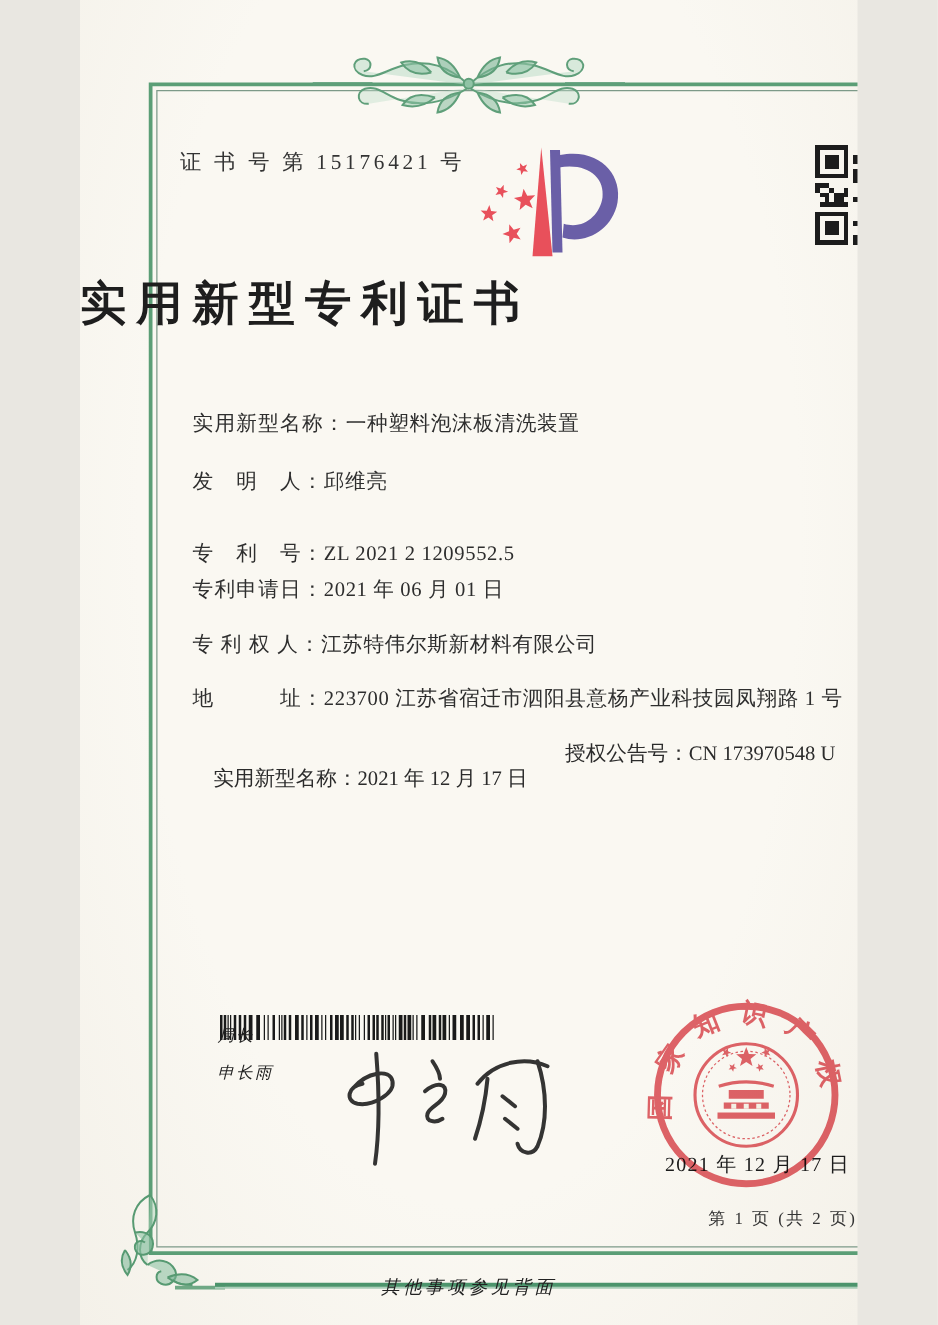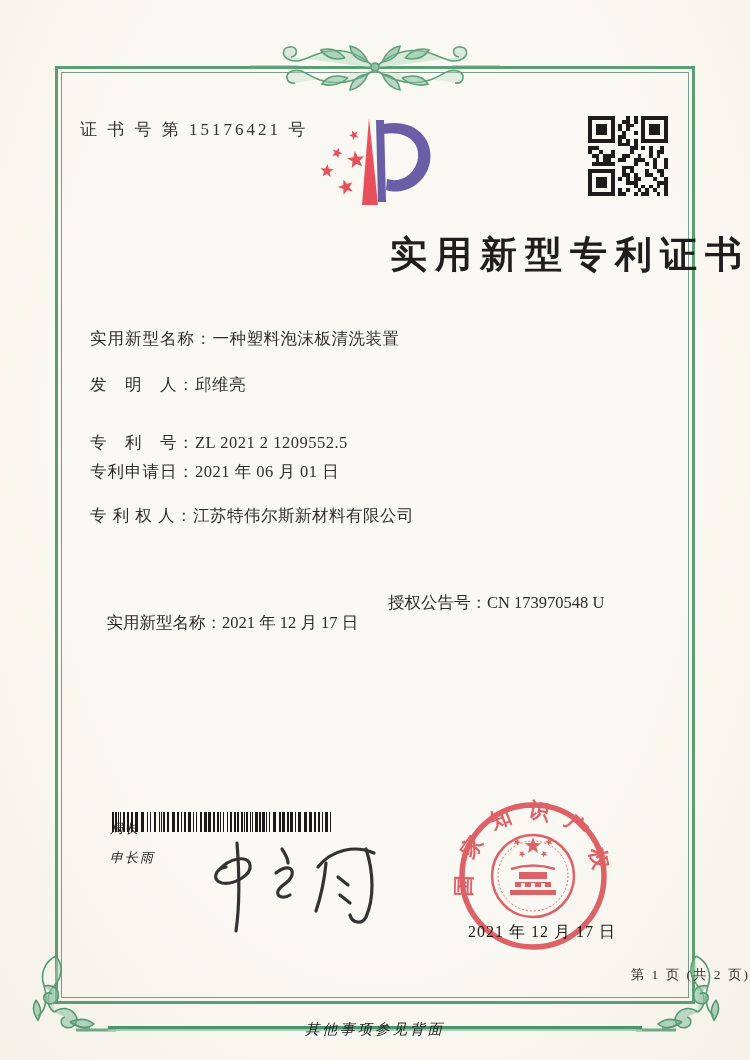--- a/index.html
+++ b/index.html
@@ -1,33 +1,33 @@
 <!DOCTYPE html>
 <html><head>
 <meta charset="utf-8">
 <style>
   html,body{margin:0;padding:0;background:#e9e7e1;}
   .page{
-    position:relative;width:750px;height:1060px;margin:0 auto;
+    position:relative;width:622px;height:1060px;margin:0 auto;
     background:radial-gradient(ellipse at 50% 40%, #faf8f2 60%, #f4f1e9 100%);
     font-family:"Liberation Serif","DejaVu Serif",serif;
     color:#2b2b2b;overflow:hidden;
   }
   
   .frame{position:absolute;left:55px;top:66px;width:640px;height:938px;
          border:3px solid #5b9e76;box-sizing:border-box;}
   .frame-inner{position:absolute;inset:3px;border:1px solid #7d9a89;}
   .ornament-top{position:absolute;left:50%;top:36px;transform:translateX(-50%);}
   .ornament-bl{position:absolute;left:30px;top:952px;}
   .ornament-br{position:absolute;left:636px;top:952px;transform:scaleX(-1);}
   
   .cert-no{position:absolute;left:80px;top:118px;font-size:17px;letter-spacing:3px;color:#333;}
   .logo{position:absolute;left:312px;top:108px;}
   .qr{position:absolute;left:588px;top:116px;}
-  .title{position:absolute;left:0;top:230px;width:100%;text-align:right;
+  .title{position:absolute;left:0;top:218px;width:100%;text-align:left;
          font-size:37px;font-weight:600;letter-spacing:8px;color:#1e1e1e;}
   
   .field{position:absolute;left:90px;font-size:16.5px;white-space:pre;color:#2e2e2e;}
   .field .flabel{letter-spacing:1px;}
   .field .fvalue{letter-spacing:.5px;}
   .f0{top:328px}.f1{top:374px}.f2{top:432px}.f3{top:461px}.f4{top:505px}.f5{top:548px}
   .grant-row{position:absolute;left:90px;top:592px;width:570px;font-size:16.5px;white-space:pre;}
   .grant-no{position:absolute;left:298px;top:0;}
   
   .body-text{position:absolute;left:88px;top:622px;width:578px;
@@ -328,20 +328,21 @@
       <rect x="20" y="20" width="1" height="1" fill="#1c1c1c"></rect>
     </svg>
 
   <div class="title">实用新型专利证书</div>
 
   <div class="field f0"><span class="flabel">实用新型名称：</span><span class="fvalue">一种塑料泡沫板清洗装置</span></div>
   <div class="field f1"><span class="flabel">发　明　人：</span><span class="fvalue">邱维亮</span></div>
   <div class="field f2"><span class="flabel">专　利　号：</span><span class="fvalue">ZL 2021 2 1209552.5</span></div>
   <div class="field f3"><span class="flabel">专利申请日：</span><span class="fvalue">2021 年 06 月 01 日</span></div>
   <div class="field f4"><span class="flabel">专 利 权 人：</span><span class="fvalue">江苏特伟尔斯新材料有限公司</span></div>
+  <div class="field f5"><span class="flabel">地　　　址：</span><span class="fvalue">223700 江苏省宿迁市泗阳县意杨产业科技园凤翔路 1 号</span></div>
 
   <div class="grant-row">
     <span>实用新型名称：</span><span>2021 年 12 月 17 日</span>
     <span class="grant-no"><span>授权公告号：</span><span>CN 173970548 U</span></span>
   </div>
 
 
   <svg class="barcode" width="222" height="20" id="barcode-svg">
       <rect x="0" y="0" width="2" height="20" fill="#1a1a1a"></rect>
       <rect x="3" y="0" width="2" height="20" fill="#1a1a1a"></rect>

